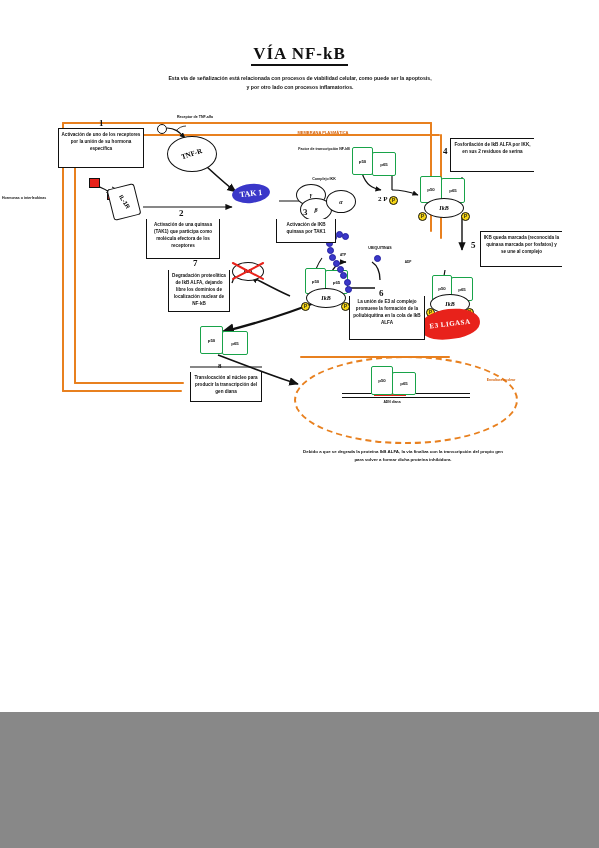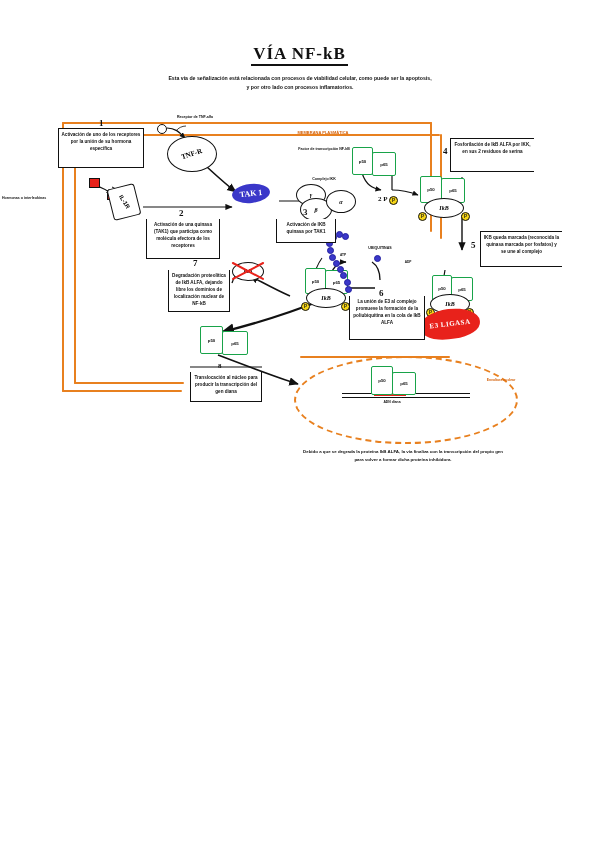--- a/index.html
+++ b/index.html
@@ -1,18 +1,18 @@
 <!DOCTYPE html>
 <html><head>
 <meta charset="utf-8">
 <style>
   html,body{margin:0;padding:0;background:#888;}
   body{font-family:"Liberation Sans",sans-serif;}
   .page{
-    position:relative;width:599px;height:848px;background:#ffffff;
+    position:relative;width:599px;height:712px;background:#ffffff;
     overflow:hidden;
   }
   .title{
     position:absolute;left:0;right:0;top:44px;text-align:center;
     font-family:"Liberation Serif",serif;font-weight:bold;font-size:17px;
     letter-spacing:1px;color:#111;
   }
   .title span{border-bottom:2px solid #111;padding:0 2px 1px 2px;}
   .subtitle{
     position:absolute;left:168px;width:264px;top:74px;text-align:center;

